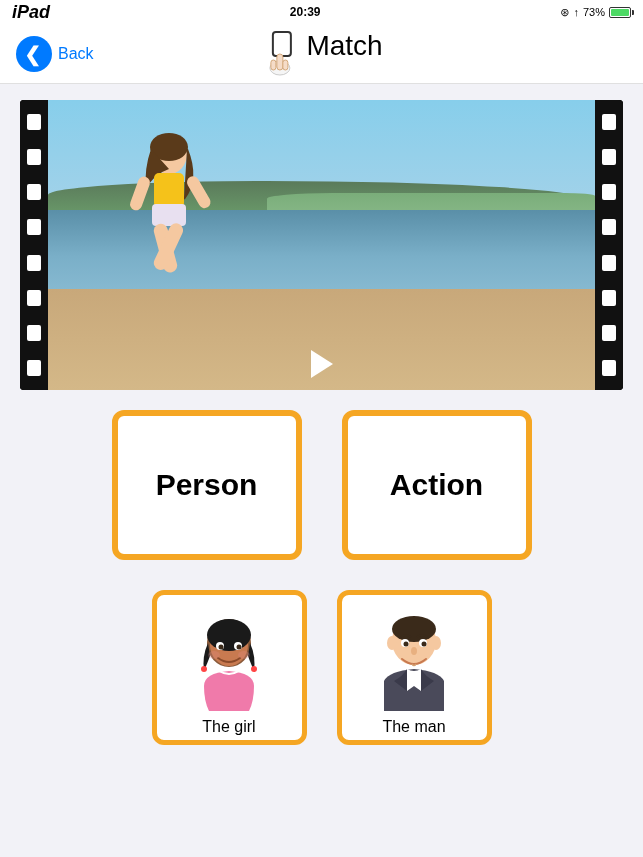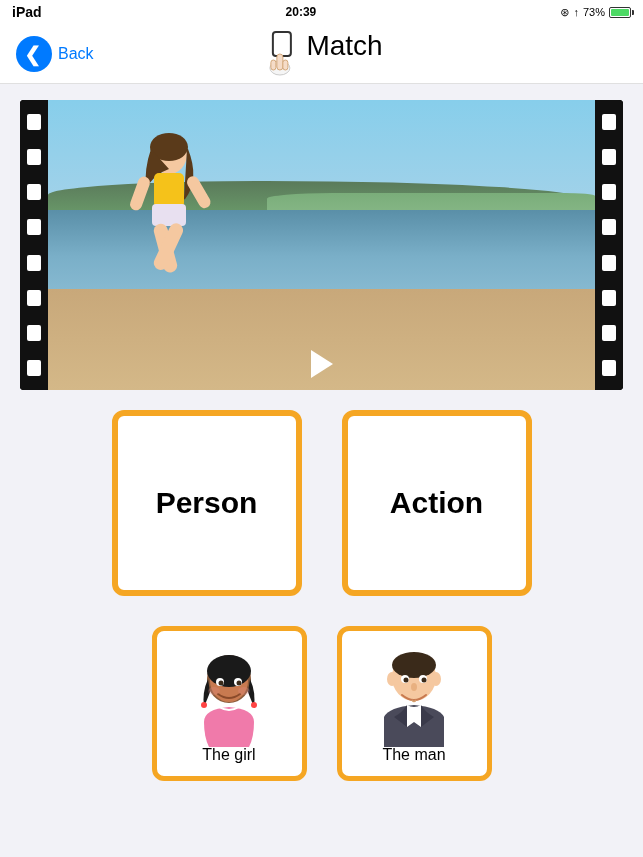--- a/index.html
+++ b/index.html
@@ -14,21 +14,21 @@
 
     
     .status-bar {
       display: flex;
       justify-content: space-between;
       align-items: center;
       padding: 4px 12px;
       height: 24px;
       background: white;
     }
-    .status-left { font-size: 14px; font-weight: 600; }
+    .status-left { font-size: 18px; font-weight: 600; font-style: italic; }
     .status-center { font-size: 12px; font-weight: 600; }
     .status-right { display: flex; align-items: center; gap: 4px; font-size: 11px; }
     .battery-icon {
       width: 22px; height: 11px;
       border: 1.5px solid #333;
       border-radius: 2px;
       position: relative;
       display: inline-block;
     }
     .battery-icon::after {
@@ -170,21 +170,21 @@
     }
 
     
     .cards-area {
       display: flex;
       justify-content: center;
       gap: 40px;
       margin: 20px 20px 0;
     }
     .category-card {
-      width: 190px; height: 186px;
+      width: 190px; height: 150px;
       border: 6px solid #f5a623;
       border-radius: 12px;
       background: white;
       display: flex;
       align-items: center;
       justify-content: center;
       cursor: pointer;
     }
     .category-card-label {
       font-size: 30px;
@@ -201,21 +201,21 @@
     }
     .answer-card {
       width: 155px; height: 155px;
       border: 5px solid #f5a623;
       border-radius: 12px;
       background: white;
       display: flex;
       flex-direction: column;
       align-items: center;
       justify-content: flex-end;
-      padding-bottom: 12px;
+      padding-bottom: 4px;
       cursor: pointer;
       overflow: hidden;
       position: relative;
     }
     .answer-card-label {
       font-size: 16px;
       color: #000;
       font-weight: 400;
       margin-top: 4px;
       z-index: 2;

